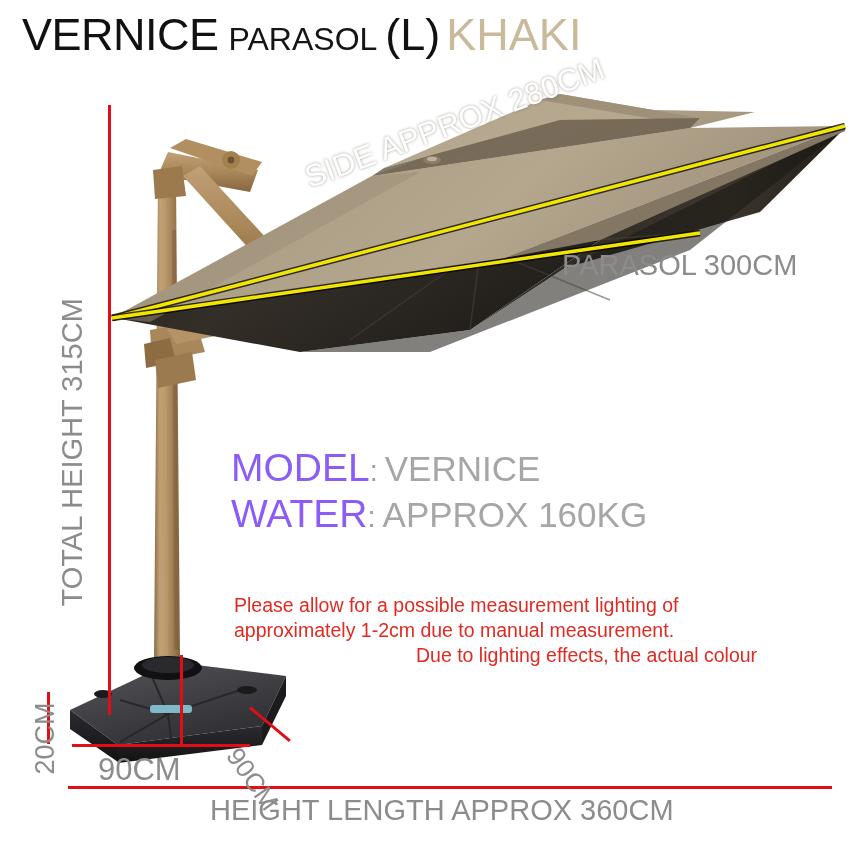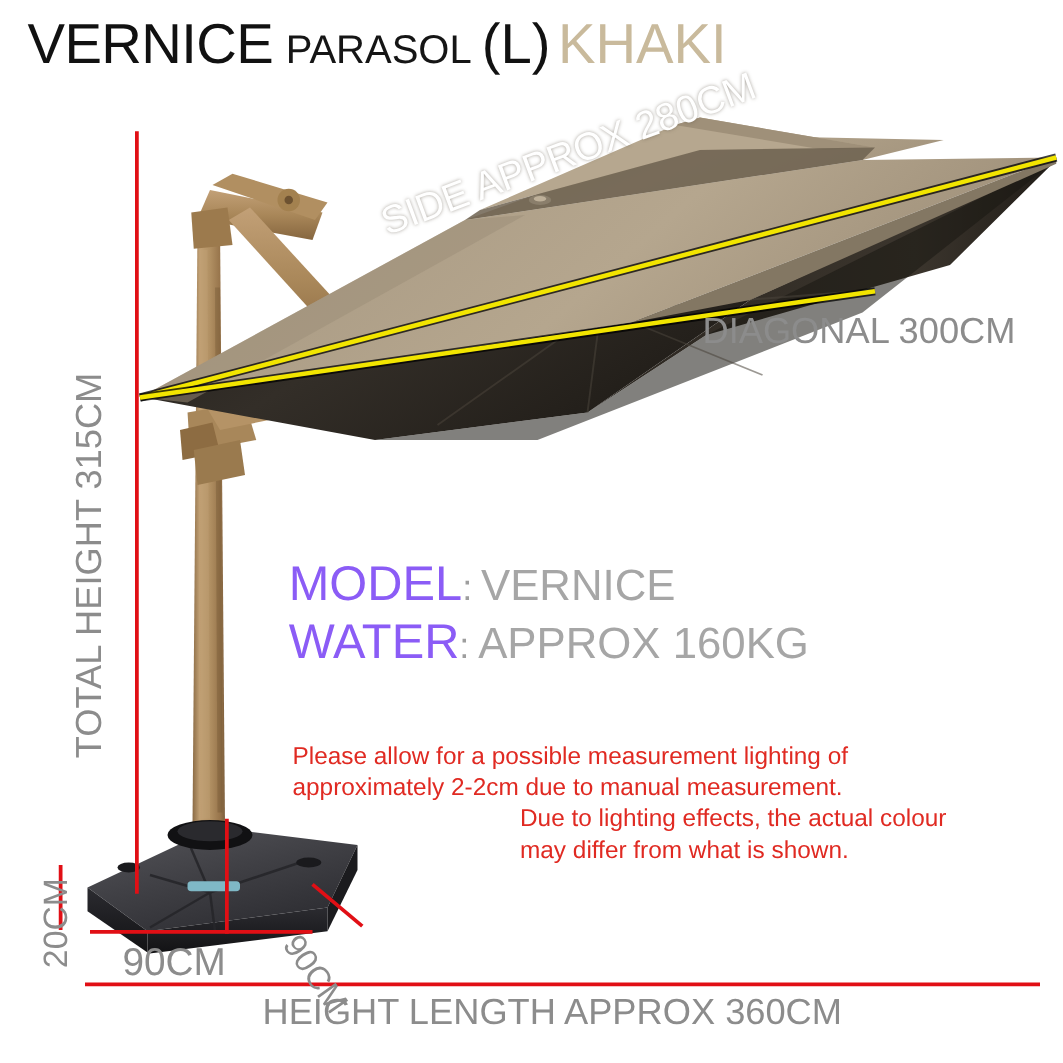--- a/index.html
+++ b/index.html
@@ -191,42 +191,41 @@
   <div class="redline base-h-tick"></div>
   <div class="redline base-w-line"></div>
   <div class="redline pole-drop"></div>
   <div class="redline total-len-line"></div>
   <div class="base-diag"></div>
 
   <div class="dim lbl-height">TOTAL HEIGHT 315CM</div>
 
   <div class="lbl-side">SIDE APPROX 280CM</div>
 
-  <div class="dim lbl-diagonal">DIAGONAL 300CM</div>
+  <div class="dim lbl-diagonal">PARASOL 300CM</div>
 
   <div class="dim lbl-20cm">20CM</div>
 
   <div class="dim lbl-90cm-front">90CM</div>
 
   <div class="dim lbl-90cm-side">90CM</div>
 
   <div class="dim lbl-total-len">HEIGHT LENGTH APPROX 360CM</div>
 
   <div class="specs">
     <div class="spec-row">
       <span class="spec-label">MODEL</span><span class="spec-colon">:</span><span class="spec-value">VERNICE</span>
     </div>
     <div class="spec-row">
       <span class="spec-label">WATER</span><span class="spec-colon">:</span><span class="spec-value">APPROX 160KG</span>
     </div>
   </div>
 
   <div class="disc disc-1">
     <div>Please allow for a possible measurement lighting of</div>
-    <div>approximately 2-2cm due to manual measurement.</div>
+    <div>approximately 1-2cm due to manual measurement.</div>
   </div>
 
   <div class="disc disc-2">
     <div>Due to lighting effects, the actual colour</div>
-    <div>may differ from what is shown.</div>
   </div>
 
 </div>
 
 </body></html>

